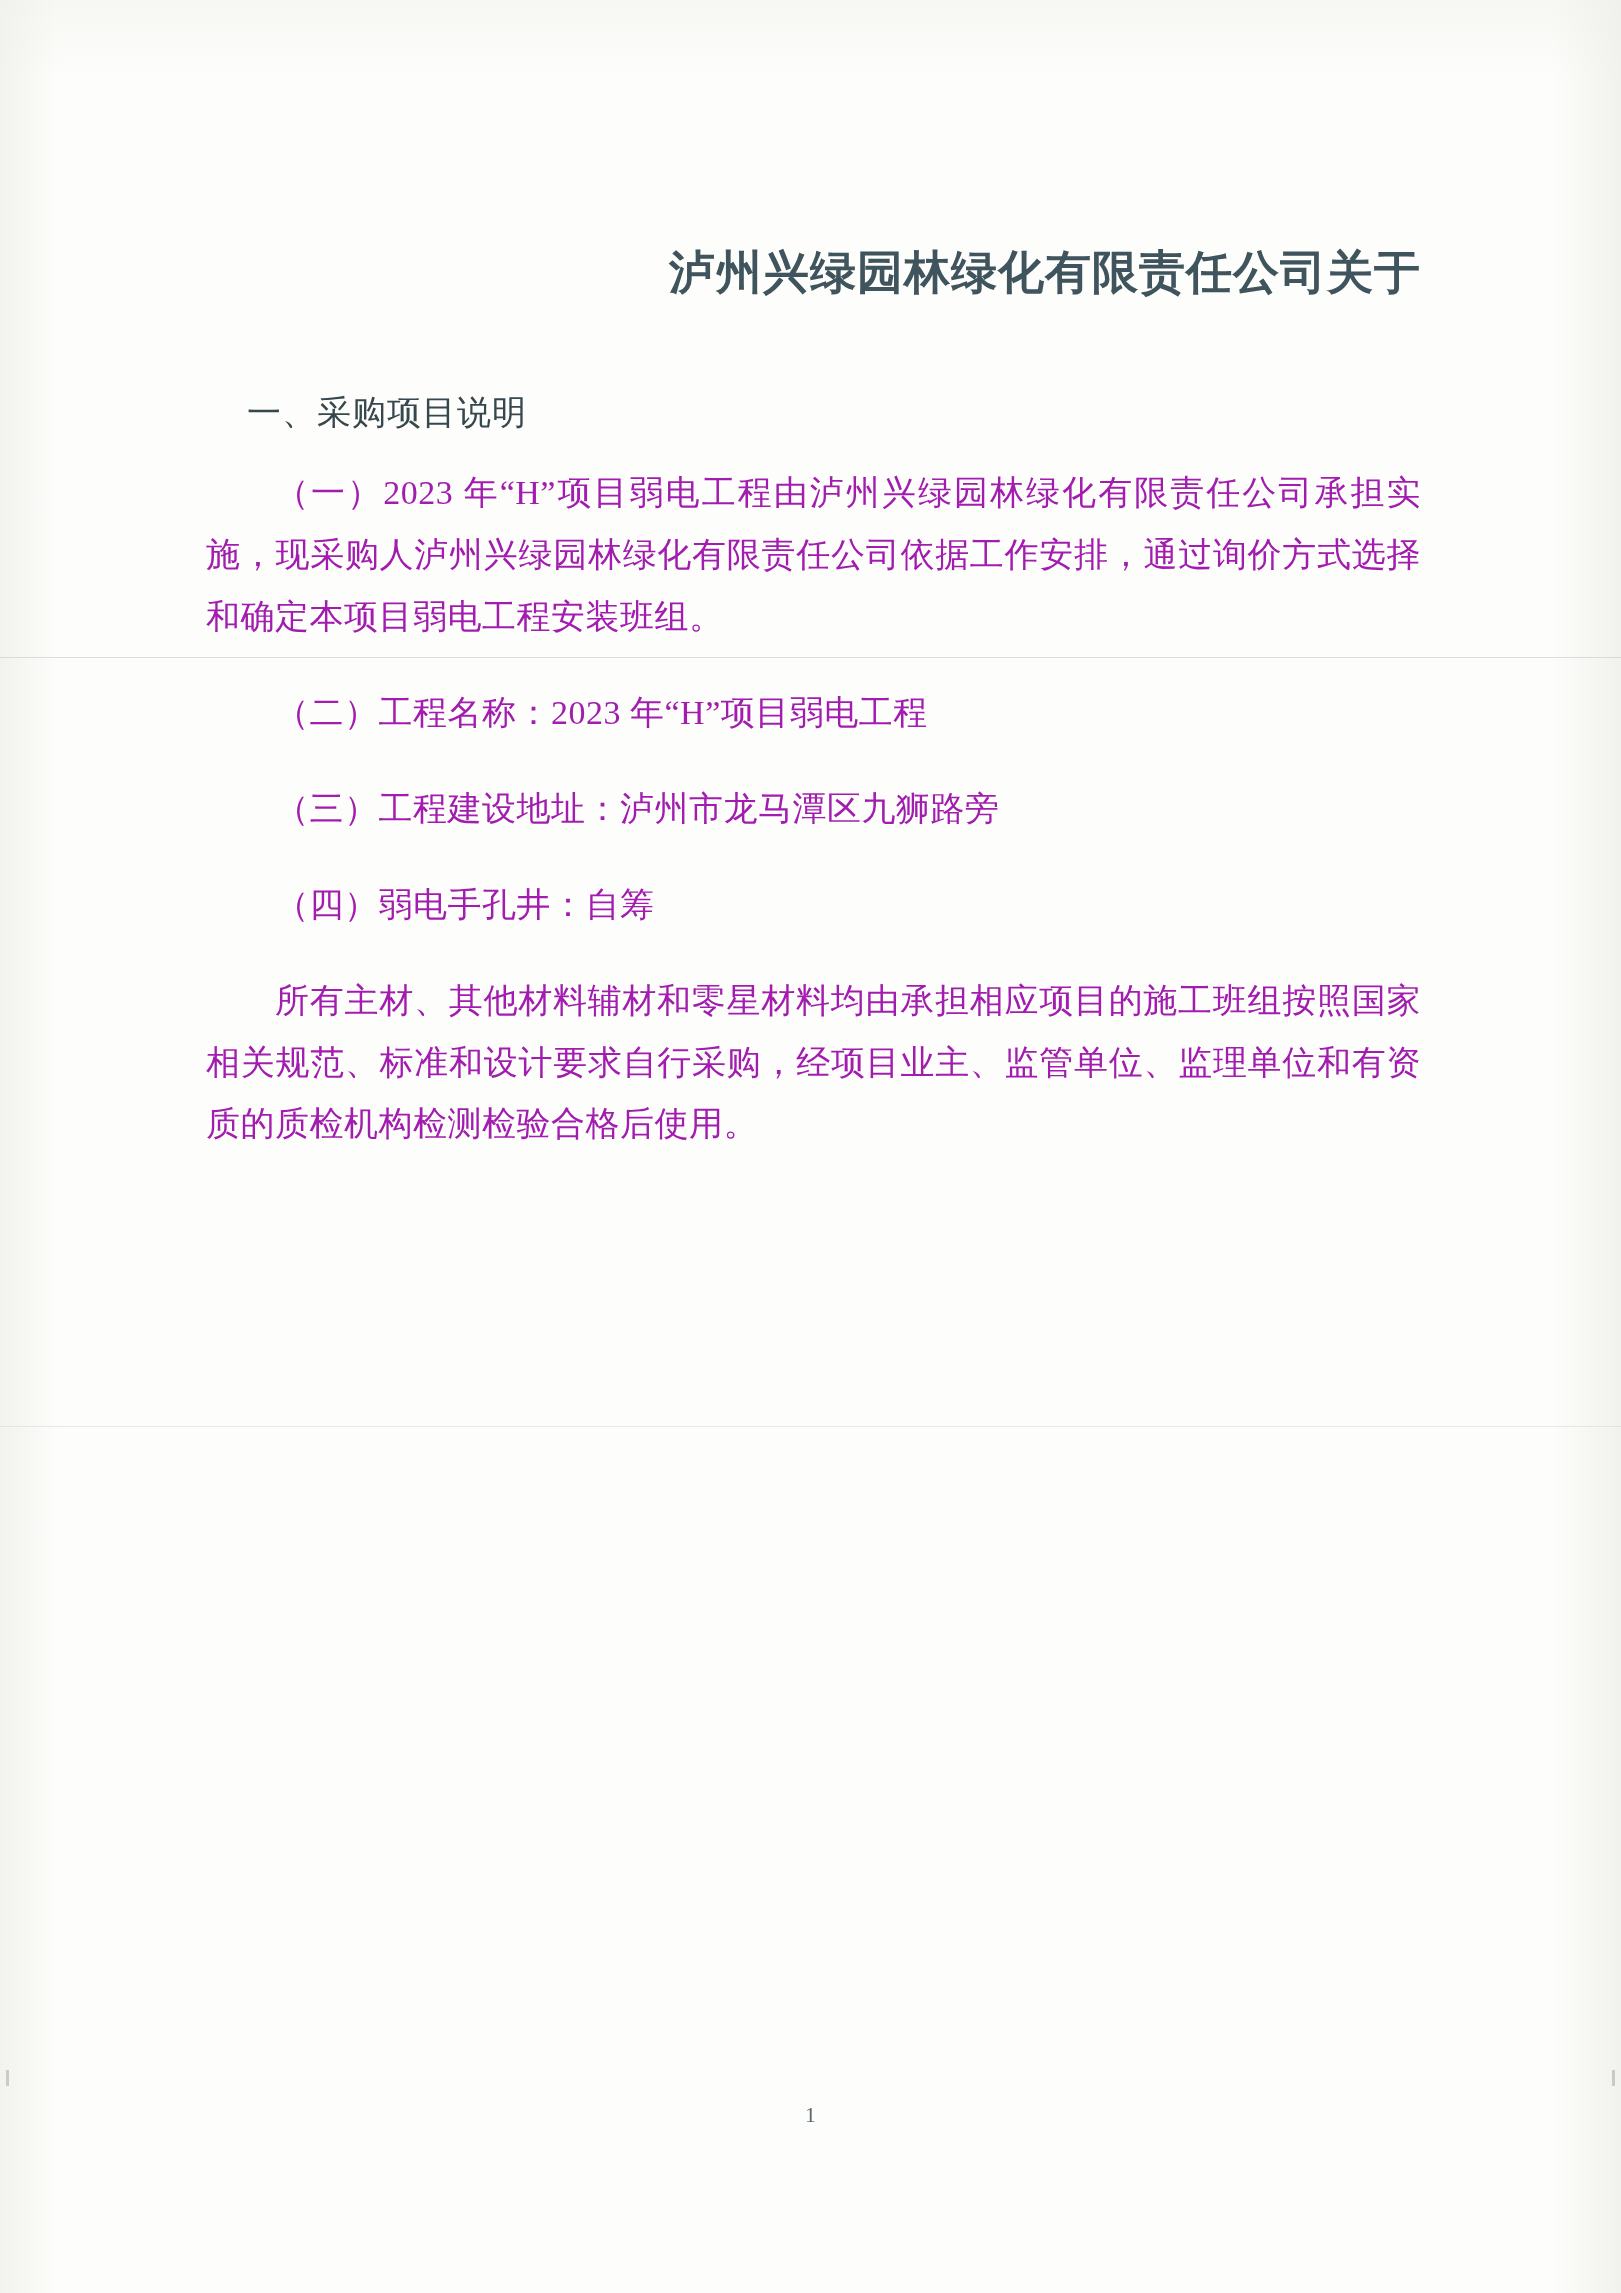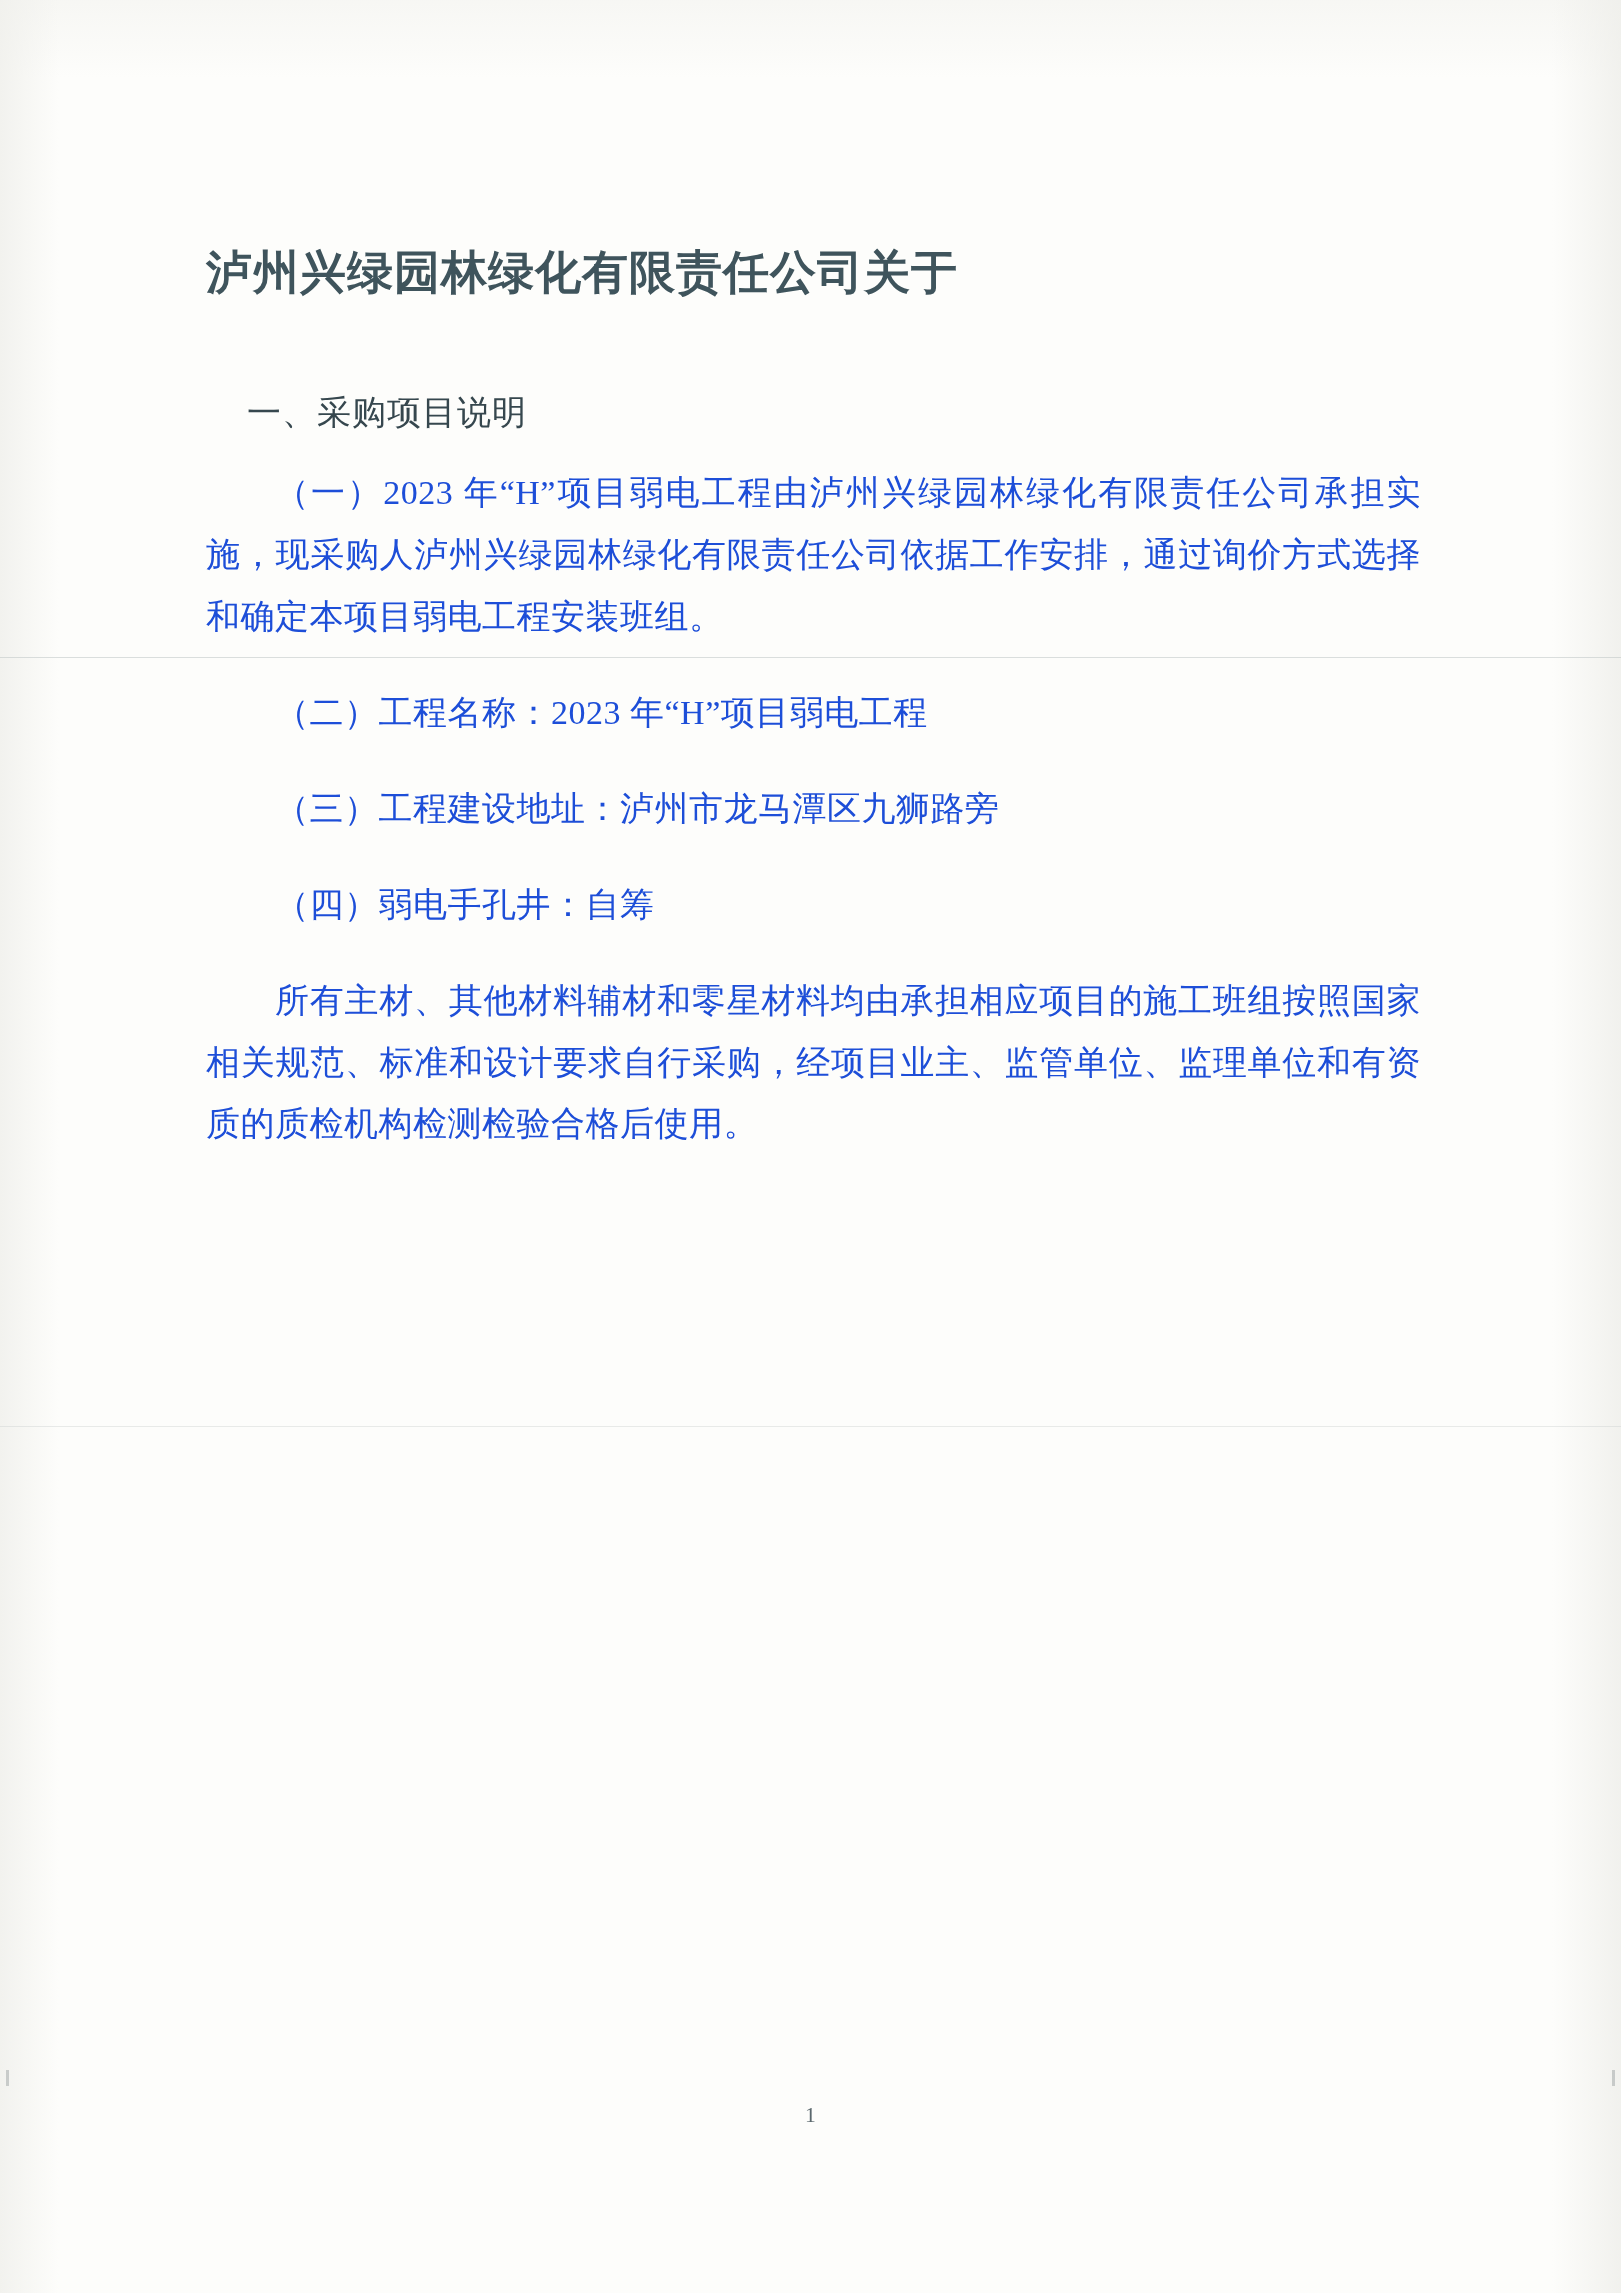--- a/index.html
+++ b/index.html
@@ -45,21 +45,21 @@
 
   .content {
     position: absolute;
     left: 206px;
     top: 0;
     width: 1215px;
   }
 
   .doc-title {
     margin-top: 240px;
-    text-align: left;
+    text-align: right;
     font-family: "DejaVu Sans", "Liberation Sans", sans-serif;
     font-weight: bold;
     font-size: 46px;
     line-height: 1.42;
     color: #3f545c;
     letter-spacing: 1px;
   }
   .doc-title .line2 {
     display: block;
   }
@@ -74,21 +74,21 @@
     color: #36474e;
     letter-spacing: 1px;
   }
 
   .para {
     margin-top: 25.5px;
     font-size: 34px;
     line-height: 1.82;
     text-align: justify;
     text-justify: inter-ideograph;
-    color: #1d4ed8;
+    color: #a21caf;
     letter-spacing: 0.5px;
   }
   .para.indent {
     text-indent: 69px;
   }
 
   .page-number {
     position: absolute;
     left: 0;
     right: 0;

